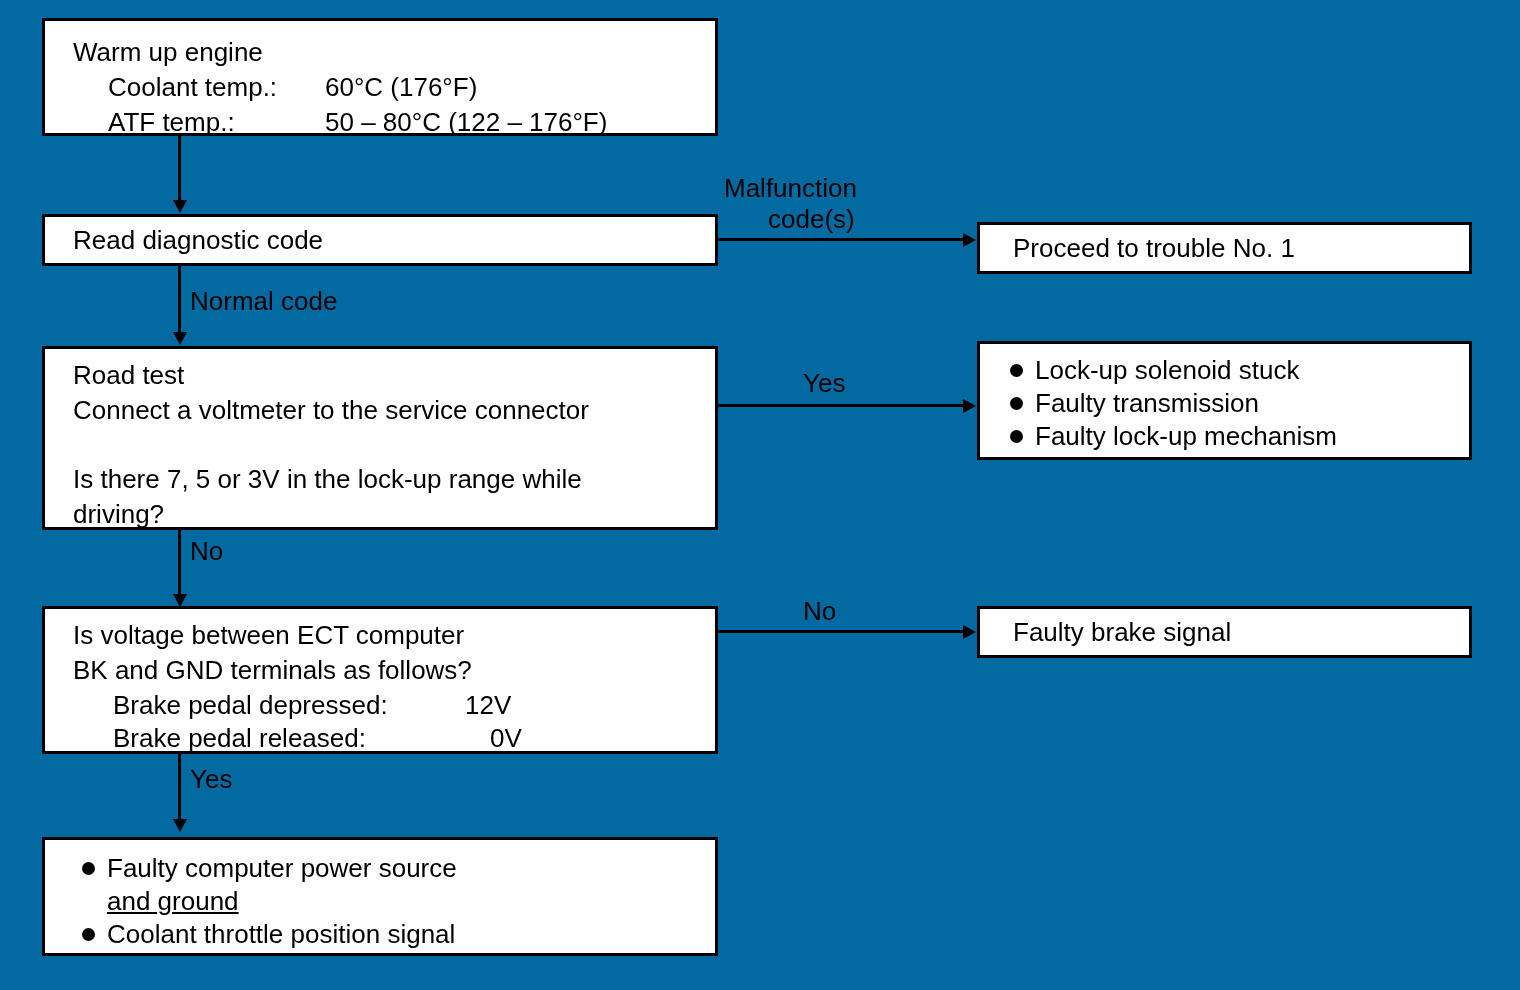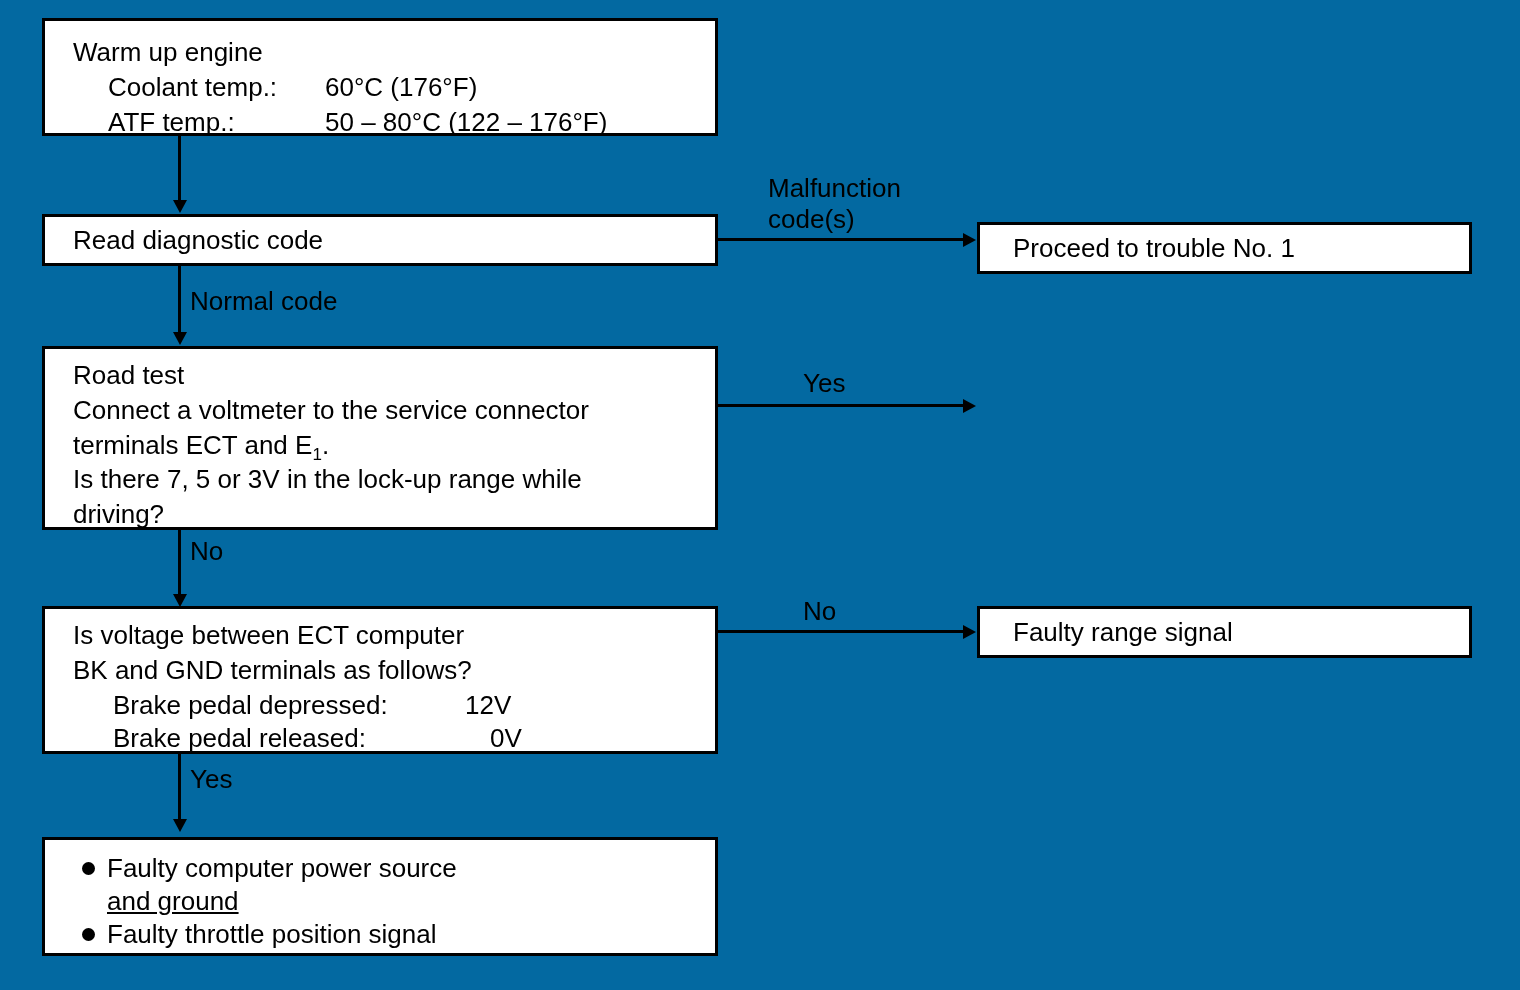--- a/index.html
+++ b/index.html
@@ -90,68 +90,72 @@
 
   <div class="vline" style="left:178px; top:136px; height:66px;"></div>
   <div class="arrow-down" style="left:173px; top:200px;"></div>
 
   <div class="box" style="left:42px; top:214px; width:676px; height:52px;">
     <div class="box-text" style="left:28px; top:6px;">Read diagnostic code</div>
   </div>
 
   <div class="hline" style="left:716px; top:238px; width:248px;"></div>
   <div class="arrow-right" style="left:963px; top:233px;"></div>
-  <div class="edge-label" style="left:768px; top:172px;text-align:right;">Malfunction</div>
+  <div class="edge-label" style="left:724px; top:172px;text-align:right;">Malfunction</div>
   <div class="edge-label" style="left:768px; top:203px;">code(s)</div>
 
   <div class="box" style="left:977px; top:214px; width:495px; height:52px;margin-top:8px;">
     <div class="box-text" style="left:33px; top:6px;">Proceed to trouble No. 1</div>
   </div>
 
   <div class="vline" style="left:178px; top:266px; height:70px;"></div>
   <div class="arrow-down" style="left:173px; top:332px;"></div>
   <div class="edge-label" style="left:190px; top:285px;">Normal code</div>
 
   <div class="box" style="left:42px; top:346px; width:676px; height:184px;">
     <div class="box-text" style="left:28px; top:9px;">Road test</div>
     <div class="box-text" style="left:28px; top:44px;">Connect a voltmeter to the service connector</div>
-    <div class="box-text" style="left:28px; top:79px;"><span>terminals ECT and E</span><span class="sub">1</span><span>.</span></div>
     <div class="box-text" style="left:28px; top:113px;">Is there 7, 5 or 3V in the lock-up range while</div>
     <div class="box-text" style="left:28px; top:148px;">driving?</div>
   </div>
 
   <div class="hline" style="left:716px; top:404px; width:248px;"></div>
   <div class="arrow-right" style="left:963px; top:399px;"></div>
   <div class="edge-label" style="left:803px; top:367px;">Yes</div>
 
+  <div class="box" style="left:977px; top:341px; width:495px; height:119px;">
+    <div class="box-text" style="left:30px; top:9px;"><span class="bullet"></span><span>Lock-up solenoid stuck</span></div>
+    <div class="box-text" style="left:30px; top:42px;"><span class="bullet"></span><span>Faulty transmission</span></div>
+    <div class="box-text" style="left:30px; top:75px;"><span class="bullet"></span><span>Faulty lock-up mechanism</span></div>
+  </div>
 
   <div class="vline" style="left:178px; top:530px; height:68px;"></div>
   <div class="arrow-down" style="left:173px; top:594px;"></div>
   <div class="edge-label" style="left:190px; top:535px;">No</div>
 
   <div class="box" style="left:42px; top:606px; width:676px; height:148px;">
     <div class="box-text" style="left:28px; top:9px;">Is voltage between ECT computer</div>
     <div class="box-text" style="left:28px; top:44px;">BK and GND terminals as follows?</div>
     <div class="box-text" style="left:68px; top:79px;">Brake pedal depressed:</div>
     <div class="box-text" style="left:420px; top:79px;">12V</div>
     <div class="box-text" style="left:68px; top:112px;">Brake pedal released:</div>
     <div class="box-text" style="left:445px; top:112px;">0V</div>
   </div>
 
   <div class="hline" style="left:716px; top:630px; width:248px;"></div>
   <div class="arrow-right" style="left:963px; top:625px;"></div>
   <div class="edge-label" style="left:803px; top:595px;">No</div>
 
   <div class="box" style="left:977px; top:606px; width:495px; height:52px;">
-    <div class="box-text" style="left:33px; top:6px;">Faulty range signal</div>
+    <div class="box-text" style="left:33px; top:6px;">Faulty brake signal</div>
   </div>
 
   <div class="vline" style="left:178px; top:754px; height:68px;"></div>
   <div class="arrow-down" style="left:173px; top:819px;"></div>
   <div class="edge-label" style="left:190px; top:763px;">Yes</div>
 
   <div class="box" style="left:42px; top:837px; width:676px; height:119px;">
     <div class="box-text" style="left:37px; top:11px;"><span class="bullet"></span><span>Faulty computer power source</span></div>
     <div class="box-text" style="left:62px; top:44px;text-decoration:underline;">and ground</div>
-    <div class="box-text" style="left:37px; top:77px;"><span class="bullet"></span><span>Faulty throttle position signal</span></div>
+    <div class="box-text" style="left:37px; top:77px;"><span class="bullet"></span><span>Coolant throttle position signal</span></div>
   </div>
 
 </div>
 
 </body></html>

